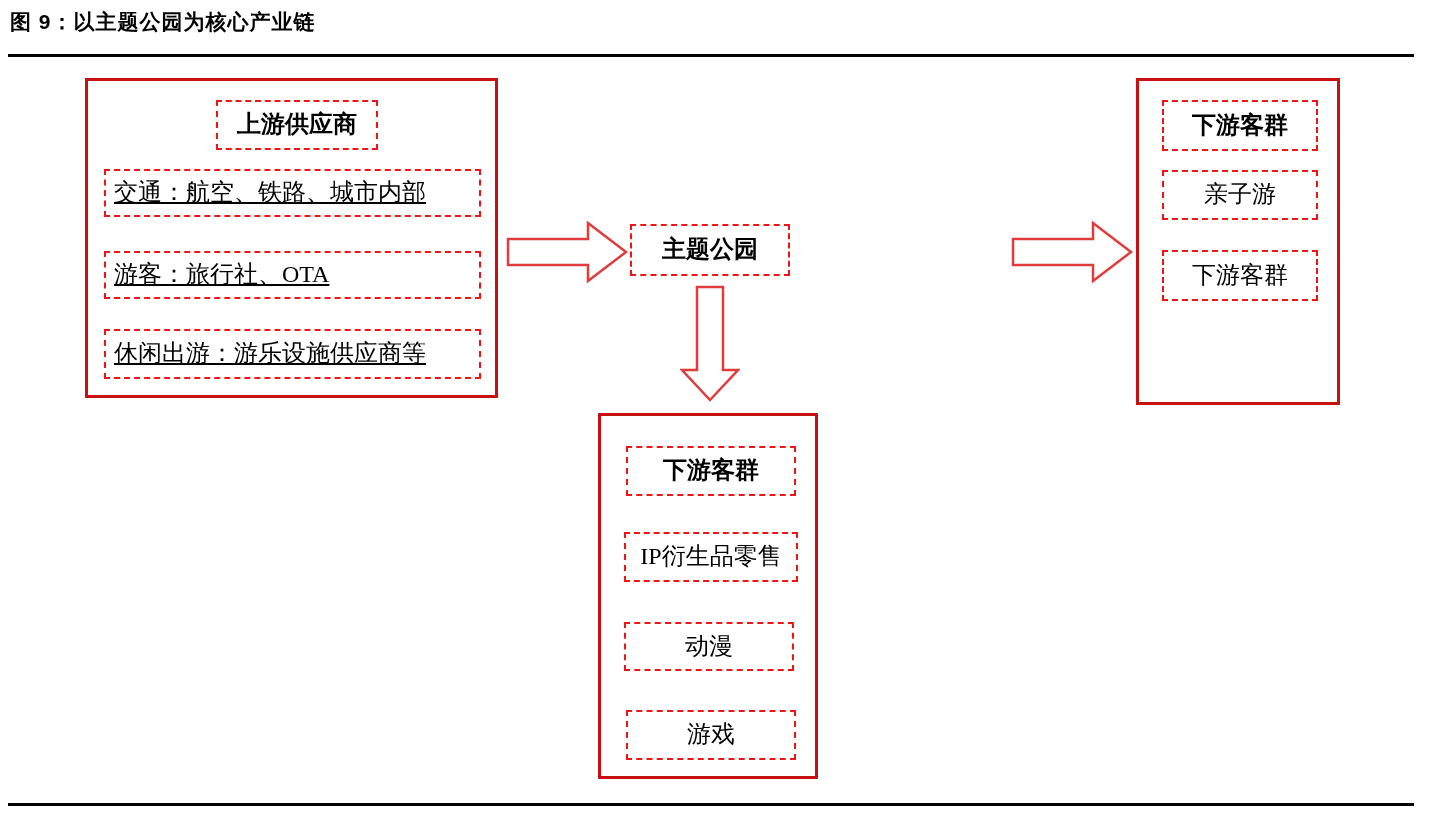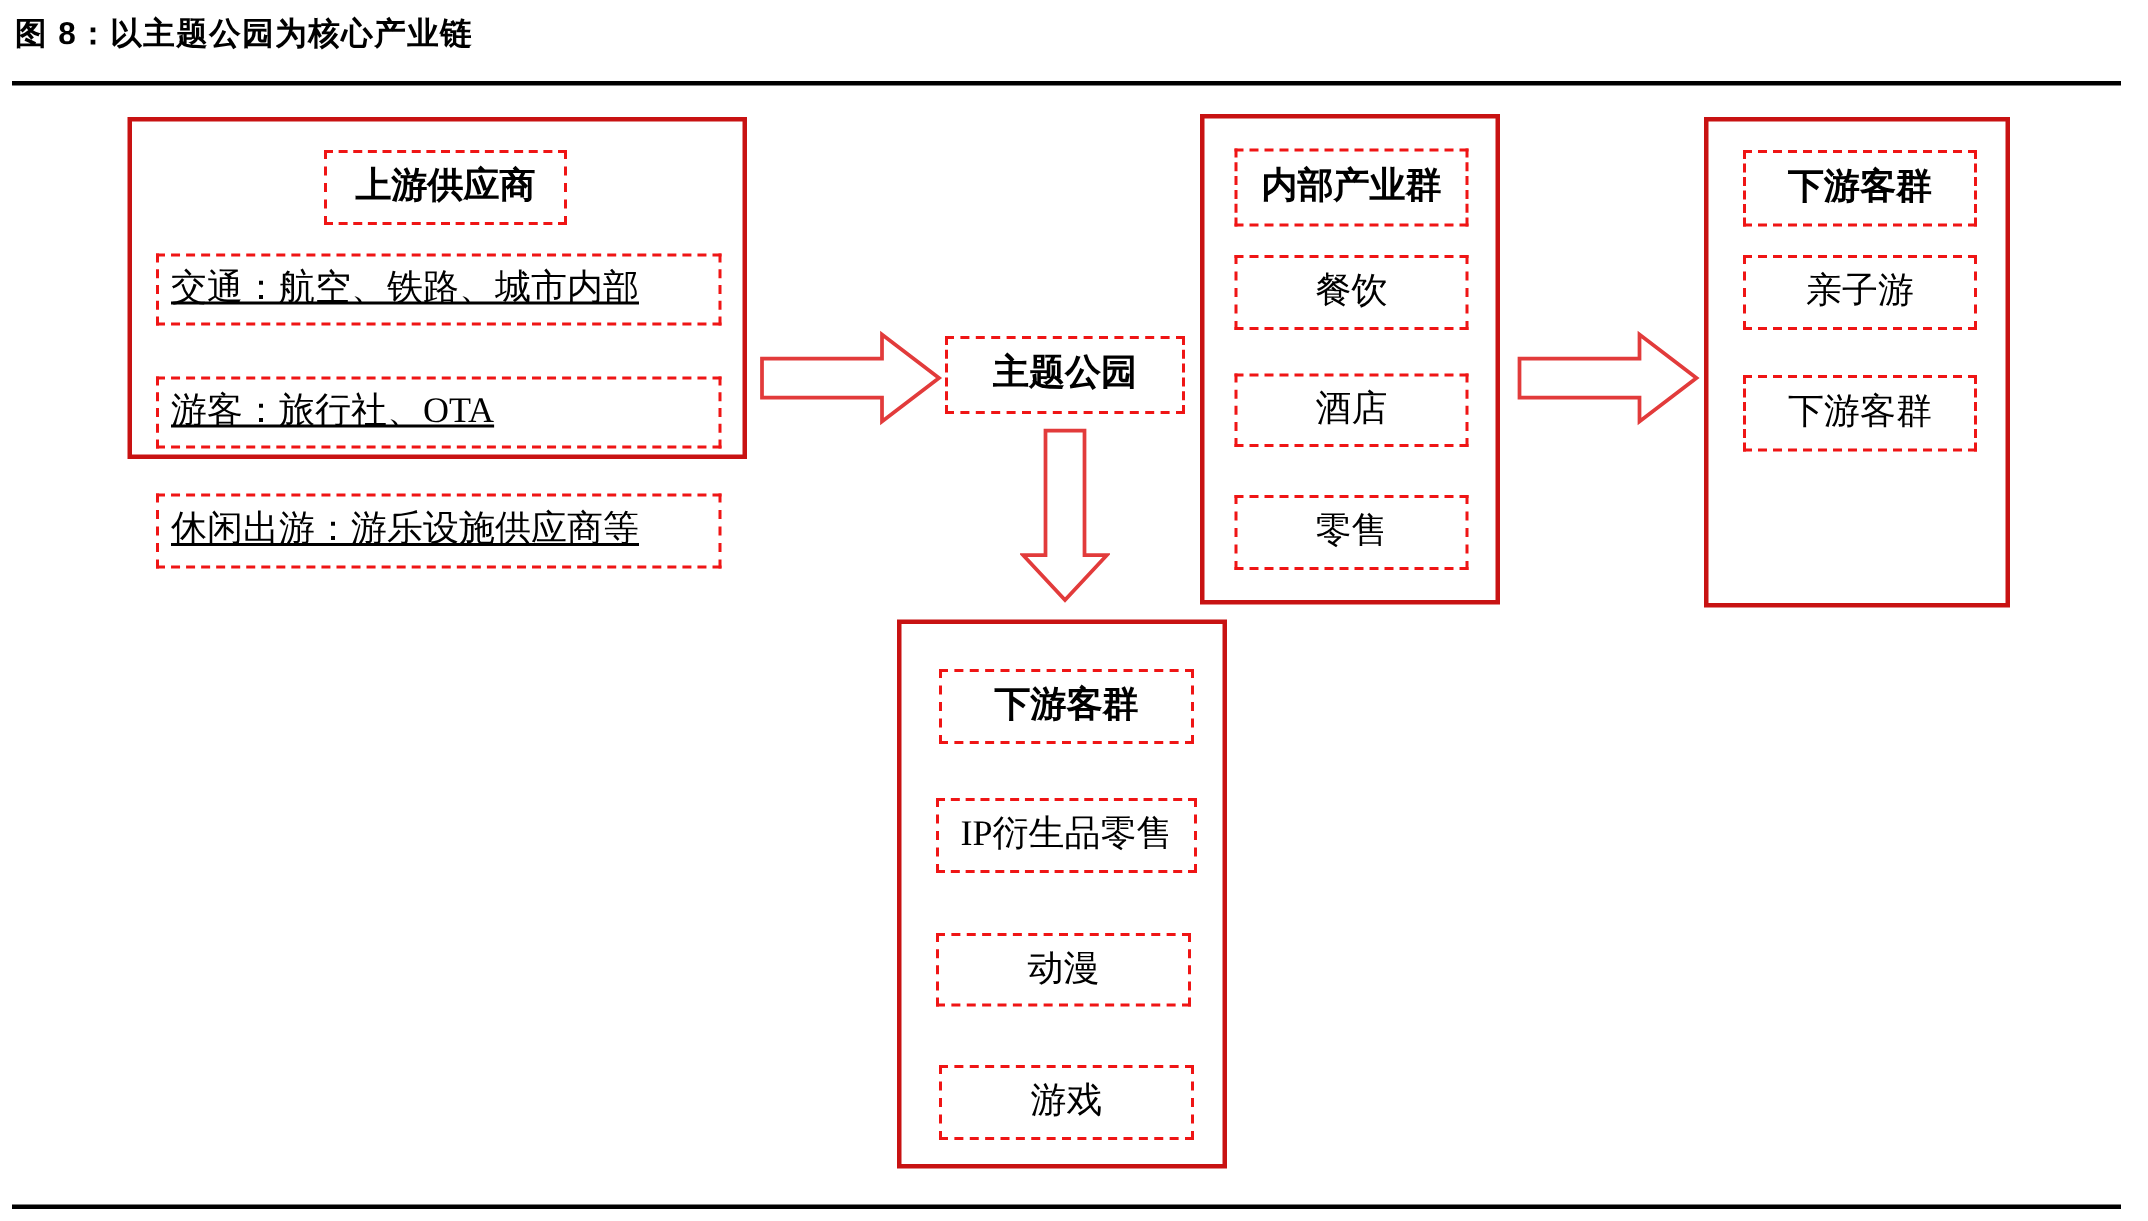--- a/index.html
+++ b/index.html
@@ -43,21 +43,21 @@
     border:2px dashed var(--dashed-border);
     background:#fff;
     display:flex;align-items:center;justify-content:center;
     font-size:24px;line-height:1.15;
     white-space:nowrap;
   }
   .dashed-box.header{font-weight:bold;}
   .dashed-box.left-align{justify-content:flex-start;padding-left:8px;text-decoration:underline;}
 
   
-  .box-upstream{left:85px;top:78px;width:413px;height:228px;}
+  .box-upstream{left:85px;top:78px;width:413px;height:320px;}
   .up-header{left:128px;top:19px;width:162px;height:50px;}
   .up-item1{left:16px;top:88px;width:377px;height:48px;}
   .up-item2{left:16px;top:170px;width:377px;height:48px;}
   .up-item3{left:16px;top:248px;width:377px;height:50px;}
 
   
   .box-core{left:630px;top:224px;width:160px;height:52px;font-weight:bold;}
 
   
   .box-internal{left:800px;top:76px;width:200px;height:327px;}
@@ -84,47 +84,41 @@
   .arrow-right-1{left:505px;top:220px;}
   .arrow-right-2{left:1010px;top:220px;}
   .arrow-down-1{left:680px;top:285px;}
   .arrow-shape{fill:#ffffff;stroke:var(--arrow);stroke-width:2.5;stroke-linejoin:miter;}
 </style>
 </head>
 <body>
 
 <div class="page">
 
-  <div class="fig-title">图 8：以主题公园为核心产业链</div>
+  <div class="fig-title">图 9：以主题公园为核心产业链</div>
   <div class="rule rule-top"></div>
   <div class="rule rule-bottom"></div>
 
   <div class="solid-box box-upstream">
     <div class="dashed-box header up-header">上游供应商</div>
     <div class="dashed-box left-align up-item1">交通：航空、铁路、城市内部</div>
     <div class="dashed-box left-align up-item2">游客：旅行社、OTA</div>
     <div class="dashed-box left-align up-item3">休闲出游：游乐设施供应商等</div>
   </div>
 
   <svg class="arrow-svg arrow-right-1" width="125" height="64" viewBox="0 0 125 64" aria-hidden="true">
     <polygon class="arrow-shape" points="3,19 83,19 83,3 121,32 83,61 83,45 3,45"></polygon>
   </svg>
 
   <div class="dashed-box box-core">主题公园</div>
 
   <svg class="arrow-svg arrow-down-1" width="60" height="118" viewBox="0 0 60 118" aria-hidden="true">
     <polygon class="arrow-shape" points="17,2 43,2 43,85 58,85 30,115 2,85 17,85"></polygon>
   </svg>
 
-  <div class="solid-box box-internal">
-    <div class="dashed-box header in-header">内部产业群</div>
-    <div class="dashed-box in-item1">餐饮</div>
-    <div class="dashed-box in-item2">酒店</div>
-    <div class="dashed-box in-item3">零售</div>
-  </div>
 
   <svg class="arrow-svg arrow-right-2" width="125" height="64" viewBox="0 0 125 64" aria-hidden="true">
     <polygon class="arrow-shape" points="3,19 83,19 83,3 121,32 83,61 83,45 3,45"></polygon>
   </svg>
 
   <div class="solid-box box-downstream">
     <div class="dashed-box down-item1">亲子游</div>
     <div class="dashed-box header down-header">下游客群</div>
     <div class="dashed-box down-item2">下游客群</div>
   </div>

